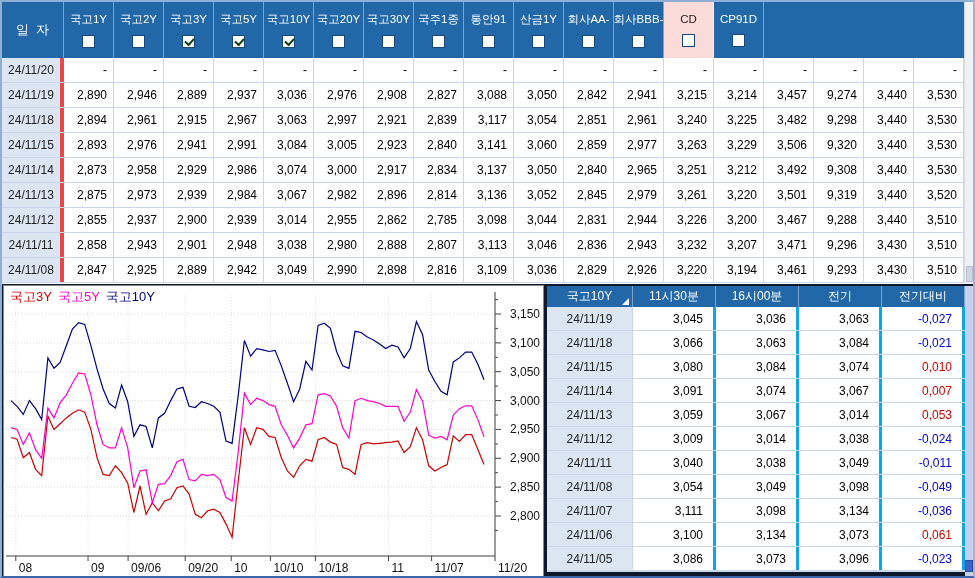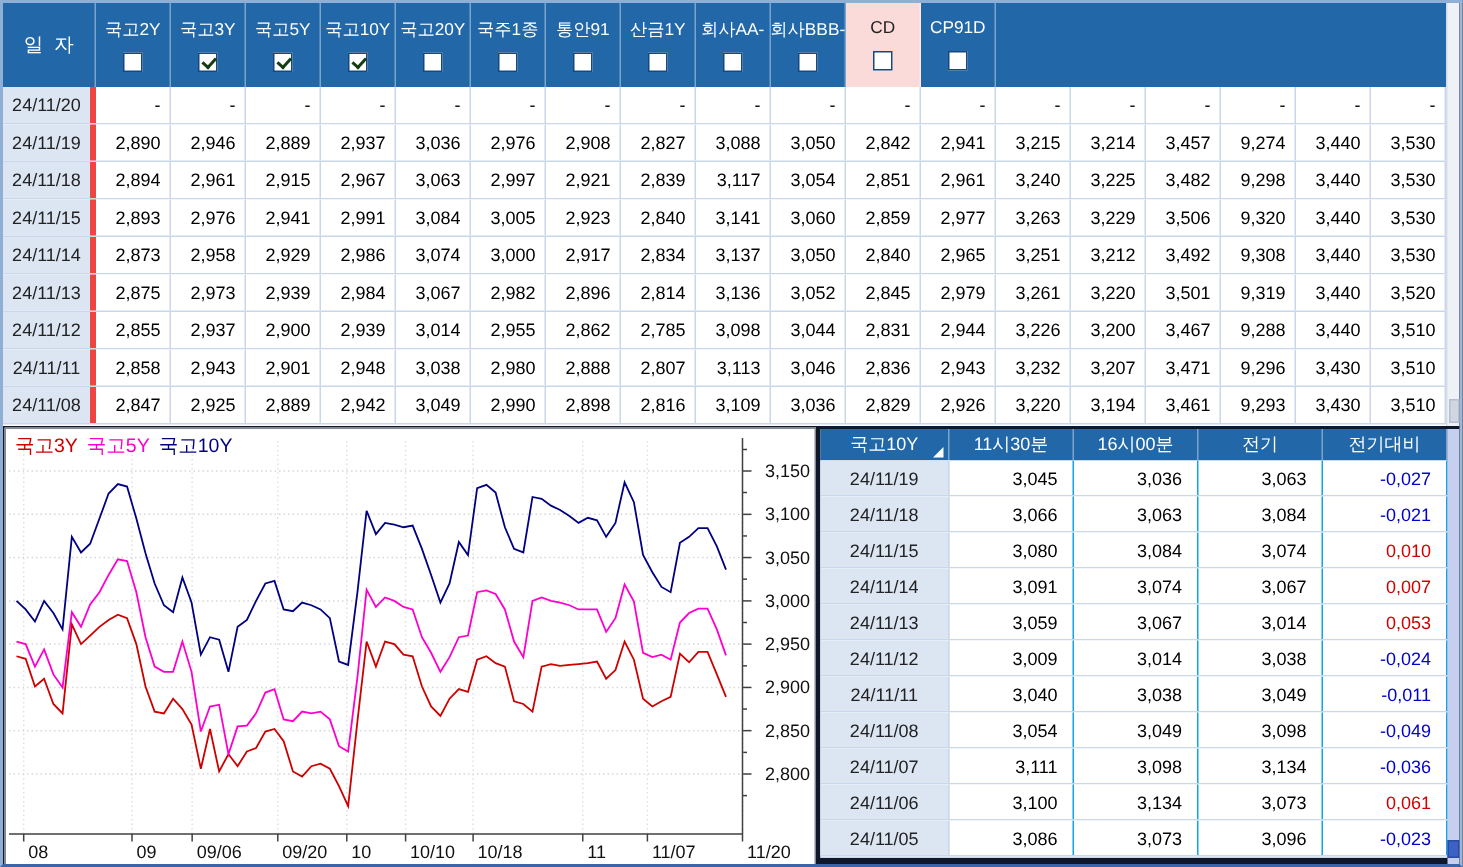--- a/index.html
+++ b/index.html
@@ -39,52 +39,60 @@
   .quote-table { position:absolute; left:545px; top:284px; width:418px; background:#fff; border-bottom:1px solid #c9d7ea; }
   .qt-header { display:flex; height:21px; background:#2268a8; }
   .qt-h { color:#fff; font-size:12px; display:flex; align-items:center; justify-content:center;
           border-right:1px solid rgba(255,255,255,.4); position:relative; }
   .qt-sort { position:absolute; right:3px; bottom:2px; width:0; height:0;
              border-left:7px solid transparent; border-bottom:7px solid #fff; }
   .qt-row { display:flex; height:24px; border-bottom:1px solid #c9d7ea; background:#fff; }
   .qt-date { background:#dce5f2; color:#222; font-size:12px; display:flex; align-items:center;
              justify-content:center; border-right:1px solid #c9d7ea; }
   .qt-cell { font-size:12px; color:#000; display:flex; align-items:center; justify-content:flex-end;
-             padding-right:10px; border-right:1px solid #0ea5e9; }
+             padding-right:10px; border-right:3px solid #0ea5e9; }
   .qt-cell.neg { color:#0000cc; }
   .qt-cell.pos { color:#d00000; }
   .quote-scroll { position:absolute; left:963px; top:284px; width:8px; height:290px; background:#c6d0ee; }
   .quote-scroll .thumb { position:absolute; left:0; bottom:4px; width:8px; height:12px; background:#3c62c6; border:1px solid #2a4ba0; }
 </style>
 </head>
 <body>
 
 <div class="window">
 
   <div class="top-table">
     <div class="tt-header">
         <div class="tt-h-date">일  자</div>
         <div class="tt-h-col">
+          <div class="lbl">국고1Y</div>
+          <span class="cb"></span>
+        </div>
+        <div class="tt-h-col">
           <div class="lbl">국고2Y</div>
           <span class="cb"></span>
         </div>
         <div class="tt-h-col">
           <div class="lbl">국고3Y</div>
           <span class="cb checked"></span>
         </div>
         <div class="tt-h-col">
           <div class="lbl">국고5Y</div>
           <span class="cb checked"></span>
         </div>
         <div class="tt-h-col">
           <div class="lbl">국고10Y</div>
           <span class="cb checked"></span>
         </div>
         <div class="tt-h-col">
           <div class="lbl">국고20Y</div>
+          <span class="cb"></span>
+        </div>
+        <div class="tt-h-col">
+          <div class="lbl">국고30Y</div>
           <span class="cb"></span>
         </div>
         <div class="tt-h-col">
           <div class="lbl">국주1종</div>
           <span class="cb"></span>
         </div>
         <div class="tt-h-col">
           <div class="lbl">통안91</div>
           <span class="cb"></span>
         </div>

